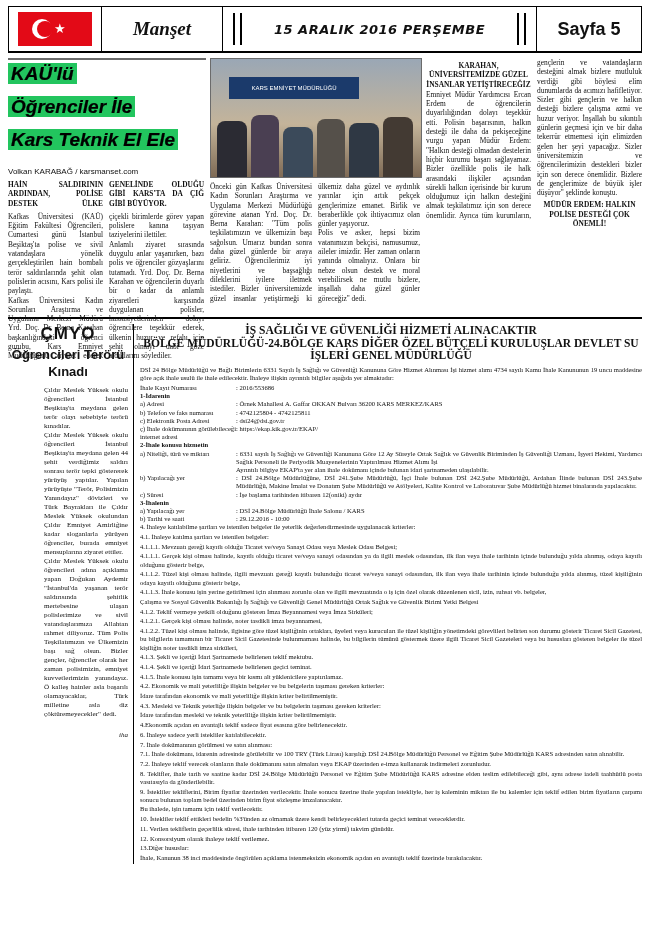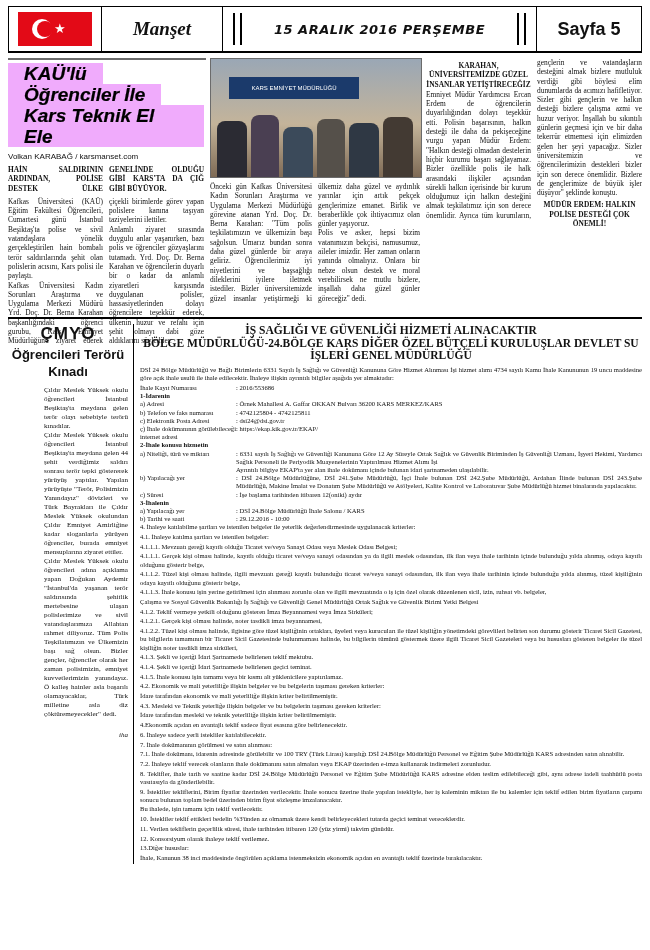--- a/index.html
+++ b/index.html
@@ -27,22 +27,22 @@
   .datebox:before{left:10px;} .datebox:after{right:10px;}
   .sayfa{flex:0 0 104px;border:1px solid #000;border-left:none;display:flex;align-items:center;justify-content:center;
          font-size:18px;font-weight:bold;font-family:"Liberation Sans",sans-serif;}
 
   
   .topnews{display:flex;gap:6px;margin-top:5px;border-bottom:2px solid #000;padding-bottom:4px;height:255px;}
   .col-left{width:196px;display:flex;flex-direction:column;}
   .photo-main{width:196px;height:96px;background:linear-gradient(180deg,#2f3d52 0%,#57657a 40%,#8a8f96 100%);position:relative;overflow:hidden;border:1px solid #6b6b6b;}
   .photo-main .fig{position:absolute;bottom:0;background:#1c2431;border-radius:10px 10px 0 0;}
   .headline{margin-top:3px;}
-  .headline .ln{display:inline-block;background:#f0abfc;color:#000;font-family:"Liberation Sans",sans-serif;
-                font-weight:bold;font-style:italic;font-size:19px;line-height:21px;padding:0 16px;margin-bottom:0;
+  .headline .ln{display:inline-block;background:#22c55e;color:#000;font-family:"Liberation Sans",sans-serif;
+                font-weight:bold;font-style:italic;font-size:19px;line-height:21px;padding:0 3px;margin-bottom:12px;
                 -webkit-text-stroke:0.2px #000;}
   .byline{font-size:8px;margin-top:5px;font-family:"Liberation Sans",sans-serif;}
   .lead{font-size:7.4px;line-height:9.3px;text-align:justify;margin-top:4px;column-count:2;column-gap:6px;}
   .col-mid{width:210px;}
   .photo-sec{width:210px;height:118px;background:linear-gradient(180deg,#9aa7b5 0%,#c4b49a 55%,#7e6a55 100%);position:relative;border:1px solid #6b6b6b;overflow:hidden;}
   .photo-sec .banner{position:absolute;left:18px;top:18px;width:130px;height:22px;background:#1b3a6b;color:#fff;font-size:6px;
         display:flex;align-items:center;justify-content:center;font-family:"Liberation Sans",sans-serif;}
   .photo-sec .p{position:absolute;bottom:0;background:#2b2b33;border-radius:8px 8px 0 0;}
   .midtext{font-size:7.4px;line-height:9.3px;text-align:justify;margin-top:4px;column-count:2;column-gap:6px;}
   .col-right{flex:1;font-size:7.4px;line-height:9.3px;text-align:justify;column-count:2;column-gap:6px;}

